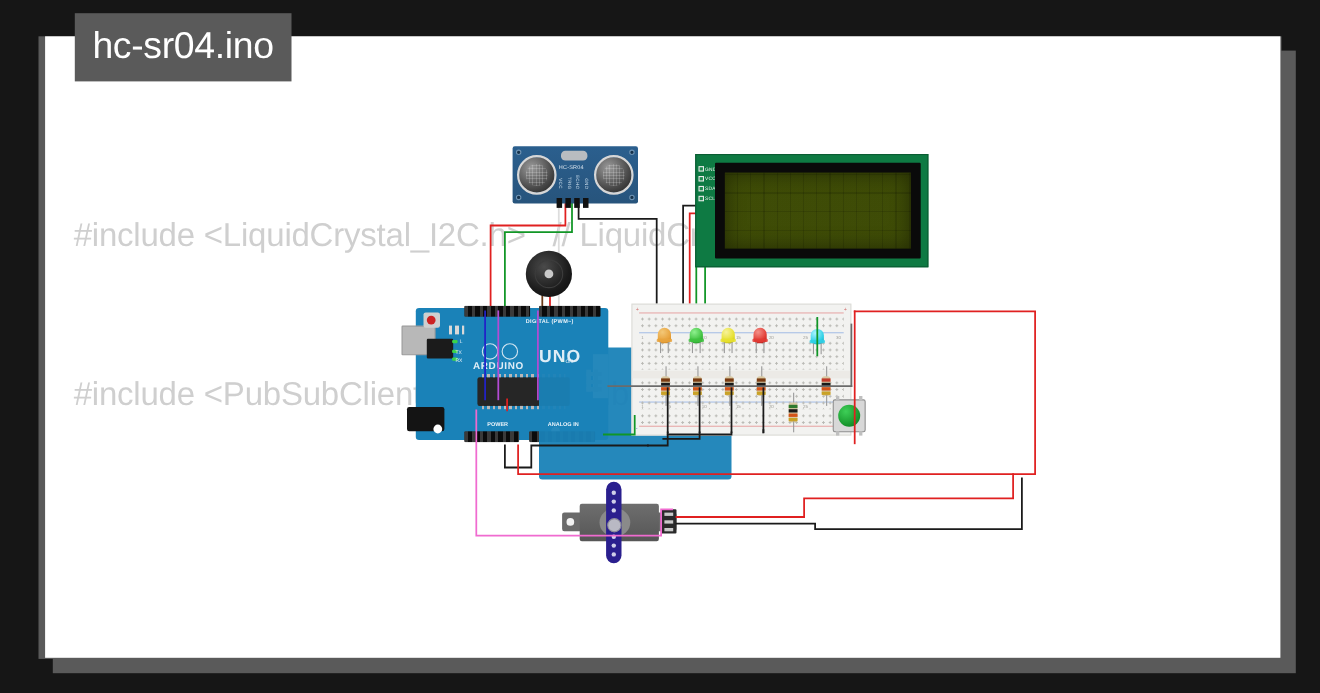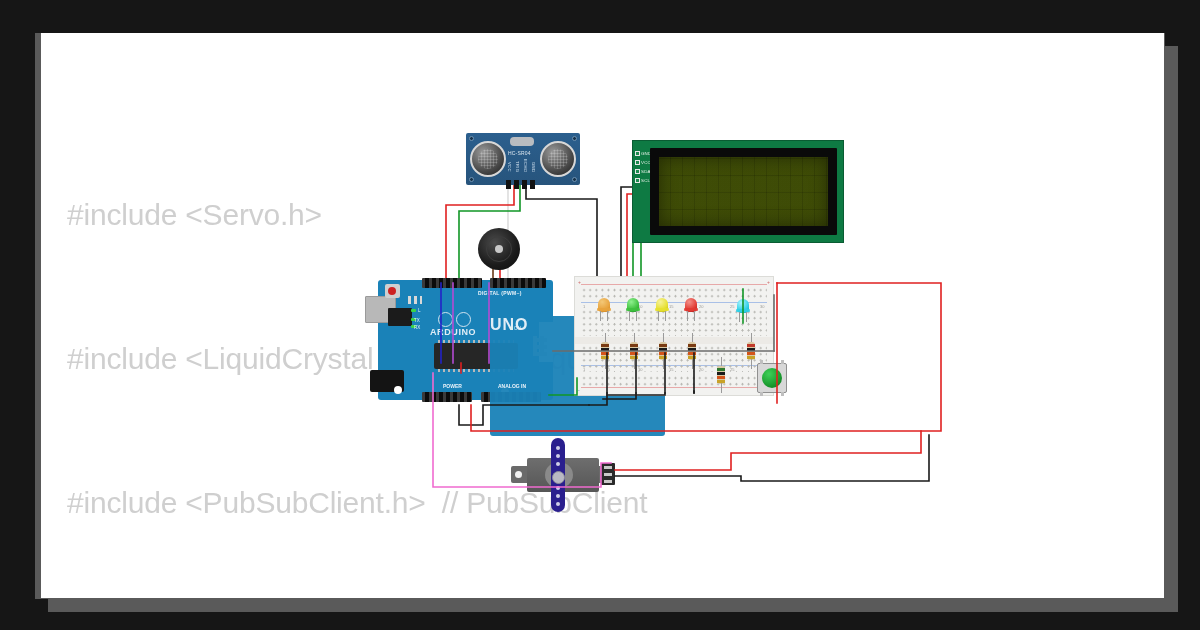--- a/index.html
+++ b/index.html
@@ -345,21 +345,20 @@
 <body>
 
 <div id="stage">
 
   <div class="frame-plate"></div>
   <div class="frame-plate b2"></div>
 
   <div class="canvas">
 
     <div class="code">
-      <span class="ln">#include &lt;Servo.h&gt;</span>
       <span class="ln">#include &lt;LiquidCrystal_I2C.h&gt;   // LiquidCrystal I2C</span>
       <span class="ln">#include &lt;PubSubClient.h&gt;  // PubSubClient</span>
       
       
       
       
       
       
       
       
@@ -663,14 +662,15 @@
           <path d="M412,250 L412,330" stroke="#b44bd4"></path>
           <path d="M448,250 L448,330" stroke="#b44bd4"></path>
         </g>
       </svg>
 
     </div>
 
 
   </div>
 
+  <div class="title-badge">hc-sr04.ino</div>
 
 </div>
 
 </body></html>

